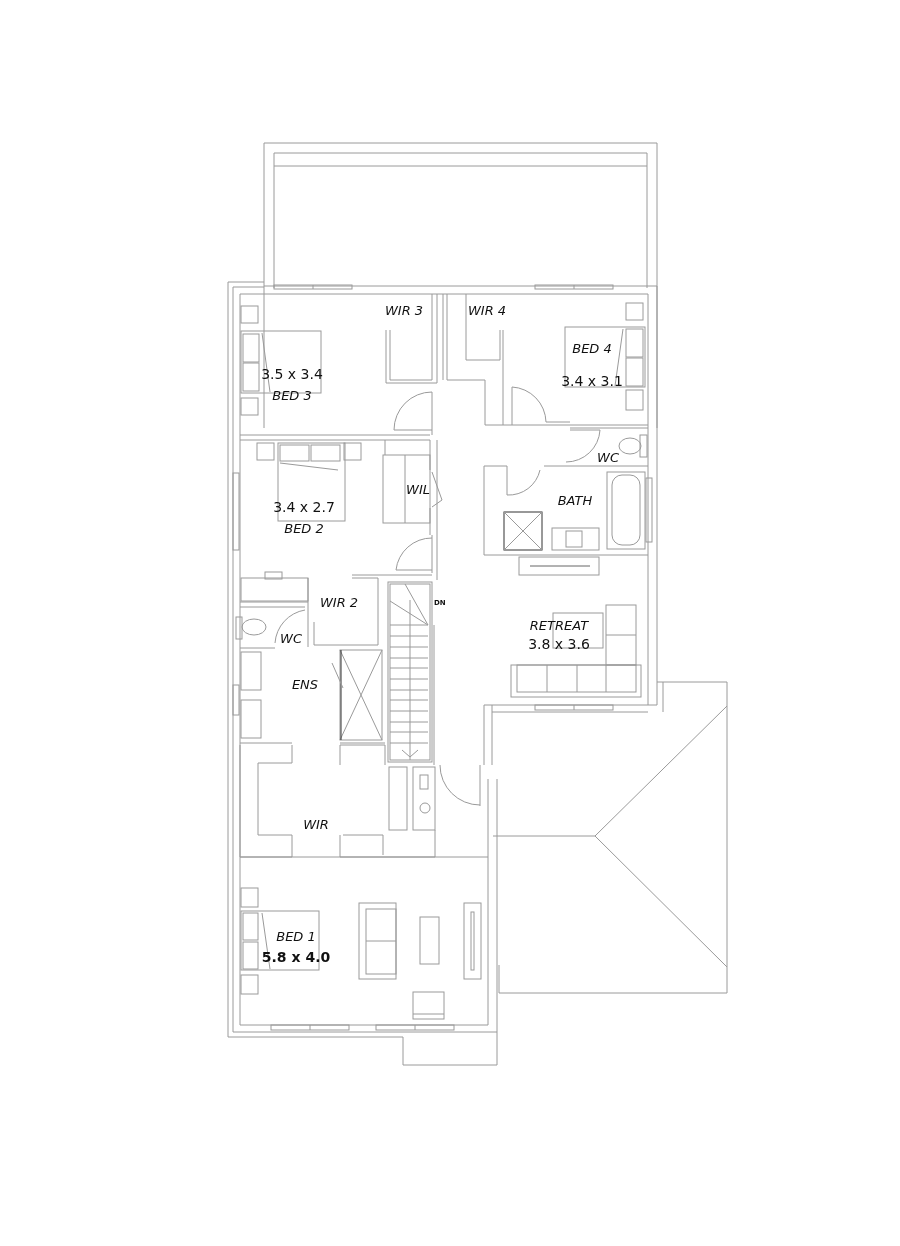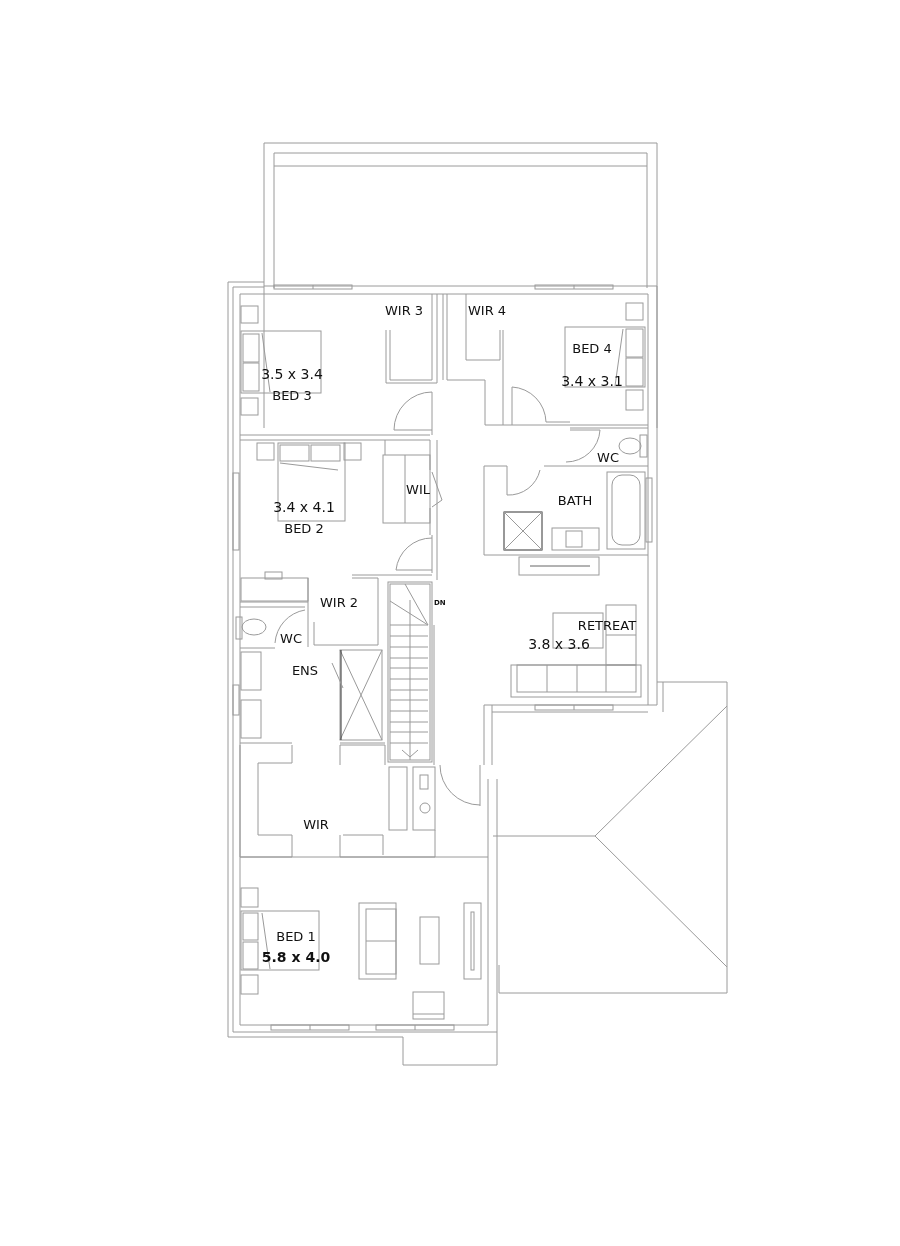--- a/index.html
+++ b/index.html
@@ -1,18 +1,18 @@
 <!DOCTYPE html>
 <html><head>
 <meta charset="utf-8">
 <style>
   html, body { margin: 0; padding: 0; background: #ffffff; }
   body { width: 900px; height: 1246px; position: relative; overflow: hidden; font-family: "Liberation Sans", sans-serif; }
   #plan { position: absolute; left: 0; top: 0; }
-  .room-label { position: absolute; font-family: "DejaVu Sans", sans-serif; font-size: 13px; color: #111; text-align: center; line-height: 1; white-space: nowrap; transform: translateX(-50%); }
+  .room-label { position: absolute; font-family: "DejaVu Sans", sans-serif; font-size: 13px; color: #111; text-align: center; line-height: 1; white-space: nowrap; transform: translateX(-50%); font-style: italic; }
   .room-size { position: absolute; font-family: "DejaVu Sans", sans-serif; font-size: 14px; color: #111; text-align: left; line-height: 1; white-space: nowrap; transform: translateX(-50%); }
   .dn-label { position: absolute; font-family: "DejaVu Sans", sans-serif; font-size: 7px; font-weight: bold; color: #111; }
 </style>
 </head>
 <body>
 
 <svg id="plan" width="900" height="1246" viewBox="0 0 900 1246" xmlns="http://www.w3.org/2000/svg">
   <g fill="none" stroke="#9a9a9a" stroke-width="1">
 
     <g>
@@ -281,35 +281,35 @@
 <div class="room-label" style="left:292px; top:348px;margin-top:41px;">BED 3</div>
 <div class="room-size" style="left:292px; top:367px;">3.5 x 3.4</div>
 
 <div class="room-label" style="left:404px; top:304px;">WIR 3</div>
 <div class="room-label" style="left:487px; top:304px;">WIR 4</div>
 
 <div class="room-label" style="left:592px; top:342px;">BED 4</div>
 <div class="room-size" style="left:592px; top:374px;">3.4 x 3.1</div>
 
 <div class="room-label" style="left:304px; top:481px;margin-top:41px;">BED 2</div>
-<div class="room-size" style="left:304px; top:500px;">3.4 x 4.1</div>
+<div class="room-size" style="left:304px; top:500px;">3.4 x 2.7</div>
 
 <div class="room-label" style="left:418px; top:483px;">WIL</div>
 
 <div class="room-label" style="left:608px; top:451px;">WC</div>
 
 <div class="room-label" style="left:575px; top:494px;">BATH</div>
 
 <div class="room-label" style="left:339px; top:596px;">WIR 2</div>
 
 <div class="room-label" style="left:291px; top:632px;">WC</div>
 
-<div class="room-label" style="left:305px; top:664px;">ENS</div>
+<div class="room-label" style="left:305px; top:678px;">ENS</div>
 
 <div class="dn-label" style="left:434px; top:599px;">DN</div>
 
-<div class="room-label" style="left:559px; top:619px;margin-left:48px;">RETREAT</div>
+<div class="room-label" style="left:559px; top:619px;">RETREAT</div>
 <div class="room-size" style="left:559px; top:637px;">3.8 x 3.6</div>
 
 <div class="room-label" style="left:316px; top:791px;margin-top:27px;">WIR</div>
 
 <div class="room-label" style="left:296px; top:930px;">BED 1</div>
 <div class="room-size" style="left:296px; top:950px;font-weight:bold;">5.8 x 4.0</div>
 
 </body></html>

